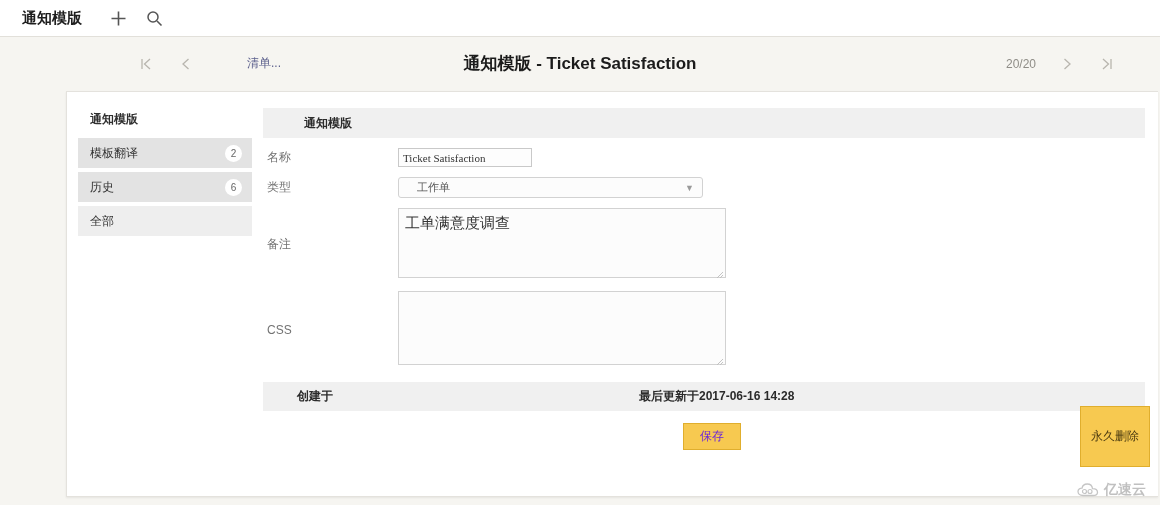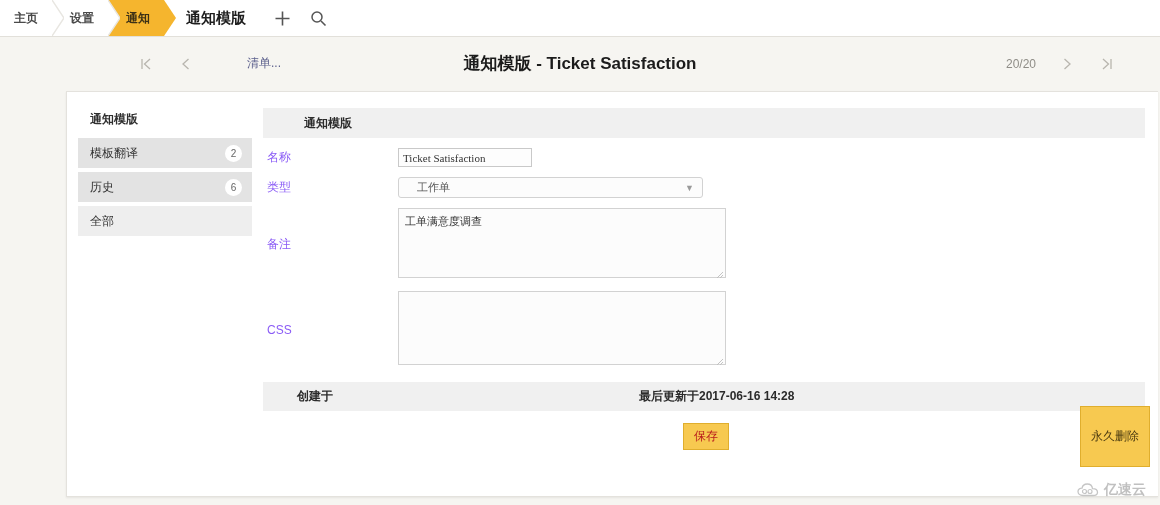--- a/index.html
+++ b/index.html
@@ -193,21 +193,21 @@
   .row {
     display: flex;
     align-items: center;
     padding-top: 10px;
   }
   .row.tall { align-items: center; }
   .lbl {
     width: 135px;
     padding-left: 4px;
     font-size: 12px;
-    color: #8b5cf6;
+    color: #737373;
     box-sizing: border-box;
   }
   .txt-input {
     width: 134px;
     height: 19px;
     border: 1px solid #c9c9c9;
     background: #fdfdfd;
     font-family: Liberation Serif, serif;
     font-size: 11px;
     color: #333;
@@ -228,21 +228,21 @@
     box-sizing: border-box;
     cursor: pointer;
   }
   .sel-val { flex: 1; }
   .caret { color: #9a9a9a; font-size: 9px; }
   .ta {
     width: 328px;
     border: 1px solid #d2d2d2;
     background: #fcfcfc;
     font-family: "Liberation Sans", sans-serif;
-    font-size: 11px;
+    font-size: 15px;
     color: #333;
     padding: 5px 6px;
     box-sizing: border-box;
     resize: none;
     overflow: hidden;
   }
   .ta.notes { height: 70px; }
   .ta.css   { height: 74px; }
   .ta-wrap { position: relative; }
   .grip {
@@ -265,24 +265,24 @@
   .meta-created { margin-left: 34px; }
   .meta-updated { margin-left: 306px; }
 
   .save-wrap {
     margin-top: 12px;
     padding-left: 420px;
   }
   .btn-gold {
     background: #f7c950;
     border: 1px solid #e0ae2d;
-    color: #b91c1c;
+    color: #6d28d9;
     font-family: "Liberation Sans", sans-serif;
     font-size: 12px;
-    padding: 4px 10px;
+    padding: 4px 16px;
     cursor: pointer;
   }
 
   .del-wrap {
     position: absolute;
     right: 8px; bottom: 29px;
   }
   .btn-del {
     background: #f7c950;
     border: 1px solid #e0ae2d;
@@ -302,46 +302,20 @@
     color: #b6b6b6;
     font-size: 14px;
     font-weight: bold;
     opacity: 0.85;
   }
 </style>
 </head>
 <body>
 
 <div class="topbar">
-  <div class="crumbs">
-
-    <div class="crumb">
-      <span>主页</span>
-      <svg class="arrow-fill" viewBox="0 0 12 36">
-        <path d="M0,0 L12,18 L0,36 Z" fill="#ffffff"></path>
-        <path d="M0,0 L12,18 L0,36" fill="none" stroke="#e8e6e1" stroke-width="1.5"></path>
-      </svg>
-    </div>
-
-    <div class="crumb">
-      <span>设置</span>
-      <svg class="arrow-fill" viewBox="0 0 12 36">
-        <path d="M0,0 L12,18 L0,36 Z" fill="#ffffff"></path>
-        <path d="M0,0 L12,18 L0,36" fill="none" stroke="#e8e6e1" stroke-width="1.5"></path>
-      </svg>
-    </div>
-
-    <div class="crumb active">
-      <span>通知</span>
-      <svg class="arrow-fill" viewBox="0 0 12 36">
-        <path d="M0,0 L12,18 L0,36 Z" fill="#f5b52e"></path>
-      </svg>
-    </div>
-
-  </div>
 
   <div class="crumb-title">通知模版</div>
 
   <div class="topbar-icons">
     <div class="ticon">
       <svg width="17" height="17" viewBox="0 0 17 17">
         <path d="M8.5 1.5 L8.5 15.5 M1.5 8.5 L15.5 8.5" stroke="#555" stroke-width="1.6" fill="none"></path>
       </svg>
     </div>
     <div class="ticon">

